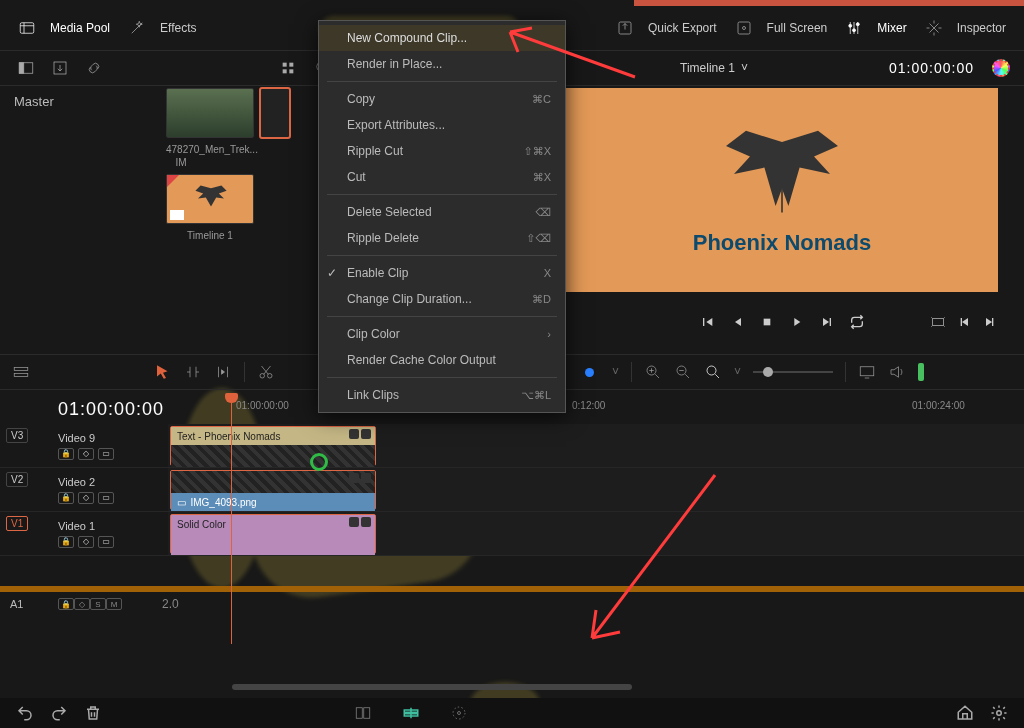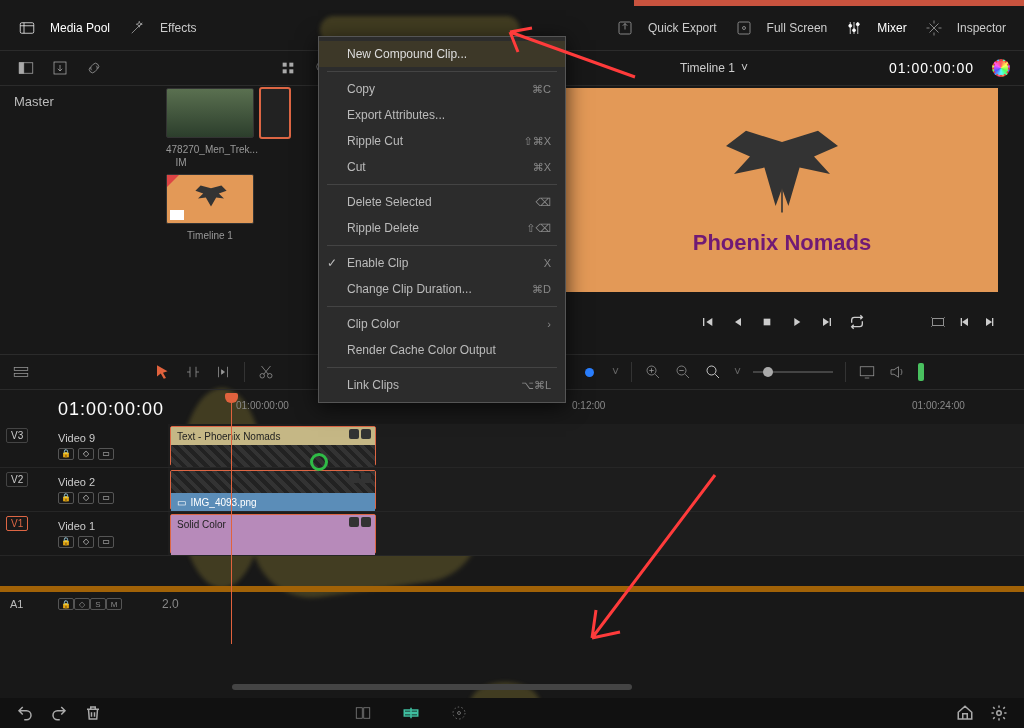--- a/index.html
+++ b/index.html
@@ -25,27 +25,27 @@
 .thumb { width:88px; height:50px; border:1px solid #333; float:left; margin:0 6px 4px 0; border-radius:2px; position:relative; background:#344;}
 .thumb .sel { position:absolute; inset:-2px; border:2px solid #d64; border-radius:3px; }
 .thumb.t1 { background:linear-gradient(180deg,#5a7050,#2c3e2c); }
 .thumb.t2 { width:30px; background:#222; }
 .thumb.tl { clear:both; background:#e39957; }
 .tlbl { clear:both; font-size:10px; color:#999; text-align:center; padding-top:2px; width:88px; float:left; }
 .thumb.tl .badge { position:absolute; left:3px; bottom:3px; width:14px; height:10px; background:#fff; }
 .thumb.tl .tri { position:absolute; left:0; top:0; width:0; height:0; border-style:solid; border-width:12px 12px 0 0; border-color:#d44 transparent transparent; }
 
 .viewer { position:absolute; top:88px; left:566px; width:432px; height:204px; background:#e39957; display:flex; align-items:center; justify-content:center; flex-direction:column; }
-.viewer .ptxt { color:#701a75; font-size:22px; font-weight:600; margin-top:6px; }
+.viewer .ptxt { color:#0c4a6e; font-size:22px; font-weight:600; margin-top:6px; }
 
 .transport { position:absolute; top:302px; left:566px; width:432px; height:40px; display:flex; align-items:center; gap:14px; justify-content:center; }
 .transport .ic { color:#ccc; width:16px; height:16px; cursor:pointer; }
 .transport .right { position:absolute; right:0; display:flex; gap:10px; }
 
-.ctx { position:absolute; top:20px; left:318px; width:248px; background:#2c2c2c; border:1px solid #555; box-shadow:0 4px 20px rgba(0,0,0,.7); z-index:50; padding:4px 0;margin-top:16px; }
+.ctx { position:absolute; top:20px; left:318px; width:248px; background:#2c2c2c; border:1px solid #555; box-shadow:0 4px 20px rgba(0,0,0,.7); z-index:50; padding:4px 0; }
 .ctx .row { display:flex; align-items:center; justify-content:space-between; padding:6px 14px 6px 28px; color:#bbb; cursor:pointer; position:relative; }
 .ctx .row.hl { background:#3d3828; color:#ddd; }
 .ctx .sep { height:1px; background:#444; margin:4px 8px; }
 .ctx .row .sc { font-size:11px; color:#888; }
 .ctx .row .chk { position:absolute; left:8px; }
 .yellow-ol { position:absolute; pointer-events:none; border-radius:20px; background:rgba(214,190,70,.22); filter:blur(2px); }
 
 .toolrow { position:absolute; top:354px; left:0; right:0; height:36px; border-top:1px solid #2b2b2b; border-bottom:1px solid #2b2b2b; display:flex; align-items:center; padding:0 12px; gap:12px; }
 .toolrow .ic { color:#999; width:18px; height:18px; cursor:pointer; }
 .toolrow .arrow { color:#e0623d; }
@@ -251,20 +251,23 @@
         <path d="M6 6v12l9-6zM15 6h2v12h-2z"></path>
       </svg>
   </div>
 </div>
 
 <div class="ctx">
   <div class="row hl">
       <span>New Compound Clip...</span>
       <span class="sc"></span>
     </div>
+  <div class="row">
+      <span>Render in Place...</span>
+    </div>
   <div class="sep"></div>
   <div class="row">
       <span>Copy</span>
       <span class="sc">⌘C</span>
     </div>
   <div class="row">
       <span>Export Attributes...</span>
     </div>
   <div class="row">
       <span>Ripple Cut</span>

